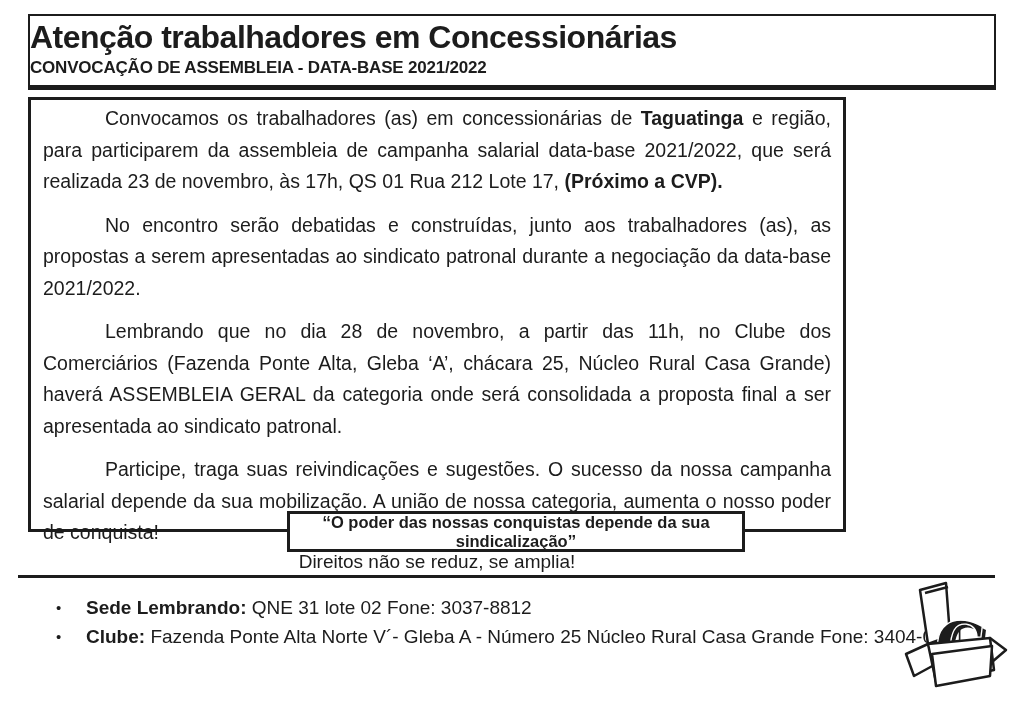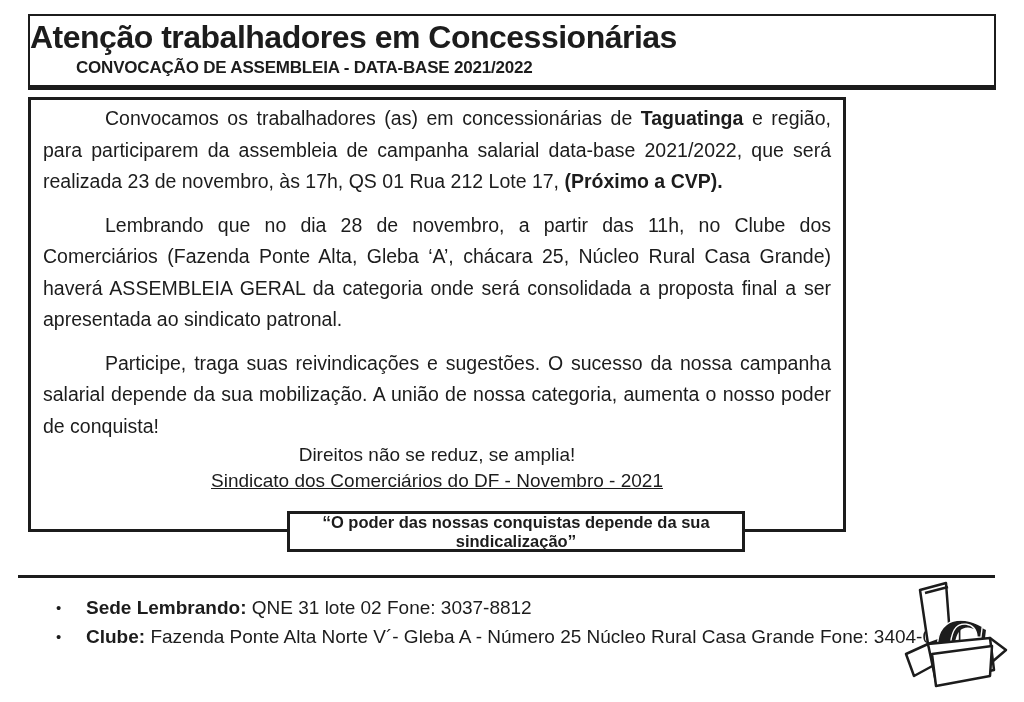--- a/index.html
+++ b/index.html
@@ -8,21 +8,21 @@
     font-family:"Liberation Sans", sans-serif; color:#1c1c1c; overflow:hidden;
   }
 
   
   .title-box {
     position:absolute; left:28px; top:14px; width:968px; height:76px;
     border:2px solid #1c1c1c; border-bottom-width:5px; box-sizing:border-box;
     text-align:left; background:#fff;
   }
   .title   { font-size:32px; font-weight:bold; margin:3px 0 0 0; letter-spacing:-0.5px; }
-  .subtitle{ font-size:17px; font-weight:bold; margin:2px 0 0 0; letter-spacing:-0.2px;padding-left:46px; }
+  .subtitle{ font-size:17px; font-weight:bold; margin:2px 0 0 0; letter-spacing:-0.2px; }
 
   
   .main-box {
     position:absolute; left:28px; top:97px; width:818px; height:435px;
     border:3px solid #1c1c1c; box-sizing:border-box; background:#fff;
     padding:3px 12px 0 12px;
   }
   .para {
     font-size:19.5px; line-height:31.5px; text-align:justify;
     text-indent:62px; margin:0 0 12px 0;
@@ -54,27 +54,27 @@
 <body>
 
 <header class="title-box">
   <h1 class="title">Atenção trabalhadores em Concessionárias</h1>
   <div class="subtitle">CONVOCAÇÃO DE ASSEMBLEIA - DATA-BASE 2021/2022</div>
 </header>
 
 <main class="main-box">
   <p class="para"><span>Convocamos os trabalhadores (as) em concessionárias de </span><b>Taguatinga</b><span>  e região, para participarem da assembleia de campanha salarial data-base 2021/2022, que será realizada 23 de novembro, às 17h,  QS 01 Rua 212 Lote 17, </span><b>(Próximo a CVP).</b></p>
 
+  <p class="para">No encontro serão debatidas e construídas, junto aos trabalhadores (as), as propostas a serem apresentadas ao sindicato patronal durante a negociação da data-base 2021/2022.</p>
 
   <p class="para">Lembrando que no dia 28 de novembro, a partir das 11h, no Clube dos Comerciários (Fazenda Ponte Alta, Gleba ‘A’, chácara 25, Núcleo Rural Casa Grande) haverá ASSEMBLEIA GERAL da categoria onde será consolidada a proposta final a ser apresentada ao sindicato patronal.</p>
 
   <p class="para" style="margin-bottom:0;">Participe, traga suas reivindicações e sugestões. O sucesso da nossa campanha salarial depende da sua mobilização. A união de nossa categoria, aumenta o nosso poder de conquista!</p>
 
   <p class="center-line">Direitos não se reduz, se amplia!</p>
-  <p class="center-line underlined">Sindicato dos Comerciários do DF - Novembro - 2021</p>
 </main>
 
 <div class="banner-box">
   <span>‘‘O poder das nossas conquistas depende da sua sindicalização’’</span>
 </div>
 
 <div class="separator"></div>
 
 <ul class="footer-list">
   <li class="footer-item"><span class="bullet">•</span><span class="f-label">Sede Lembrando:</span><span> QNE 31 lote 02 Fone: 3037-8812</span></li>

